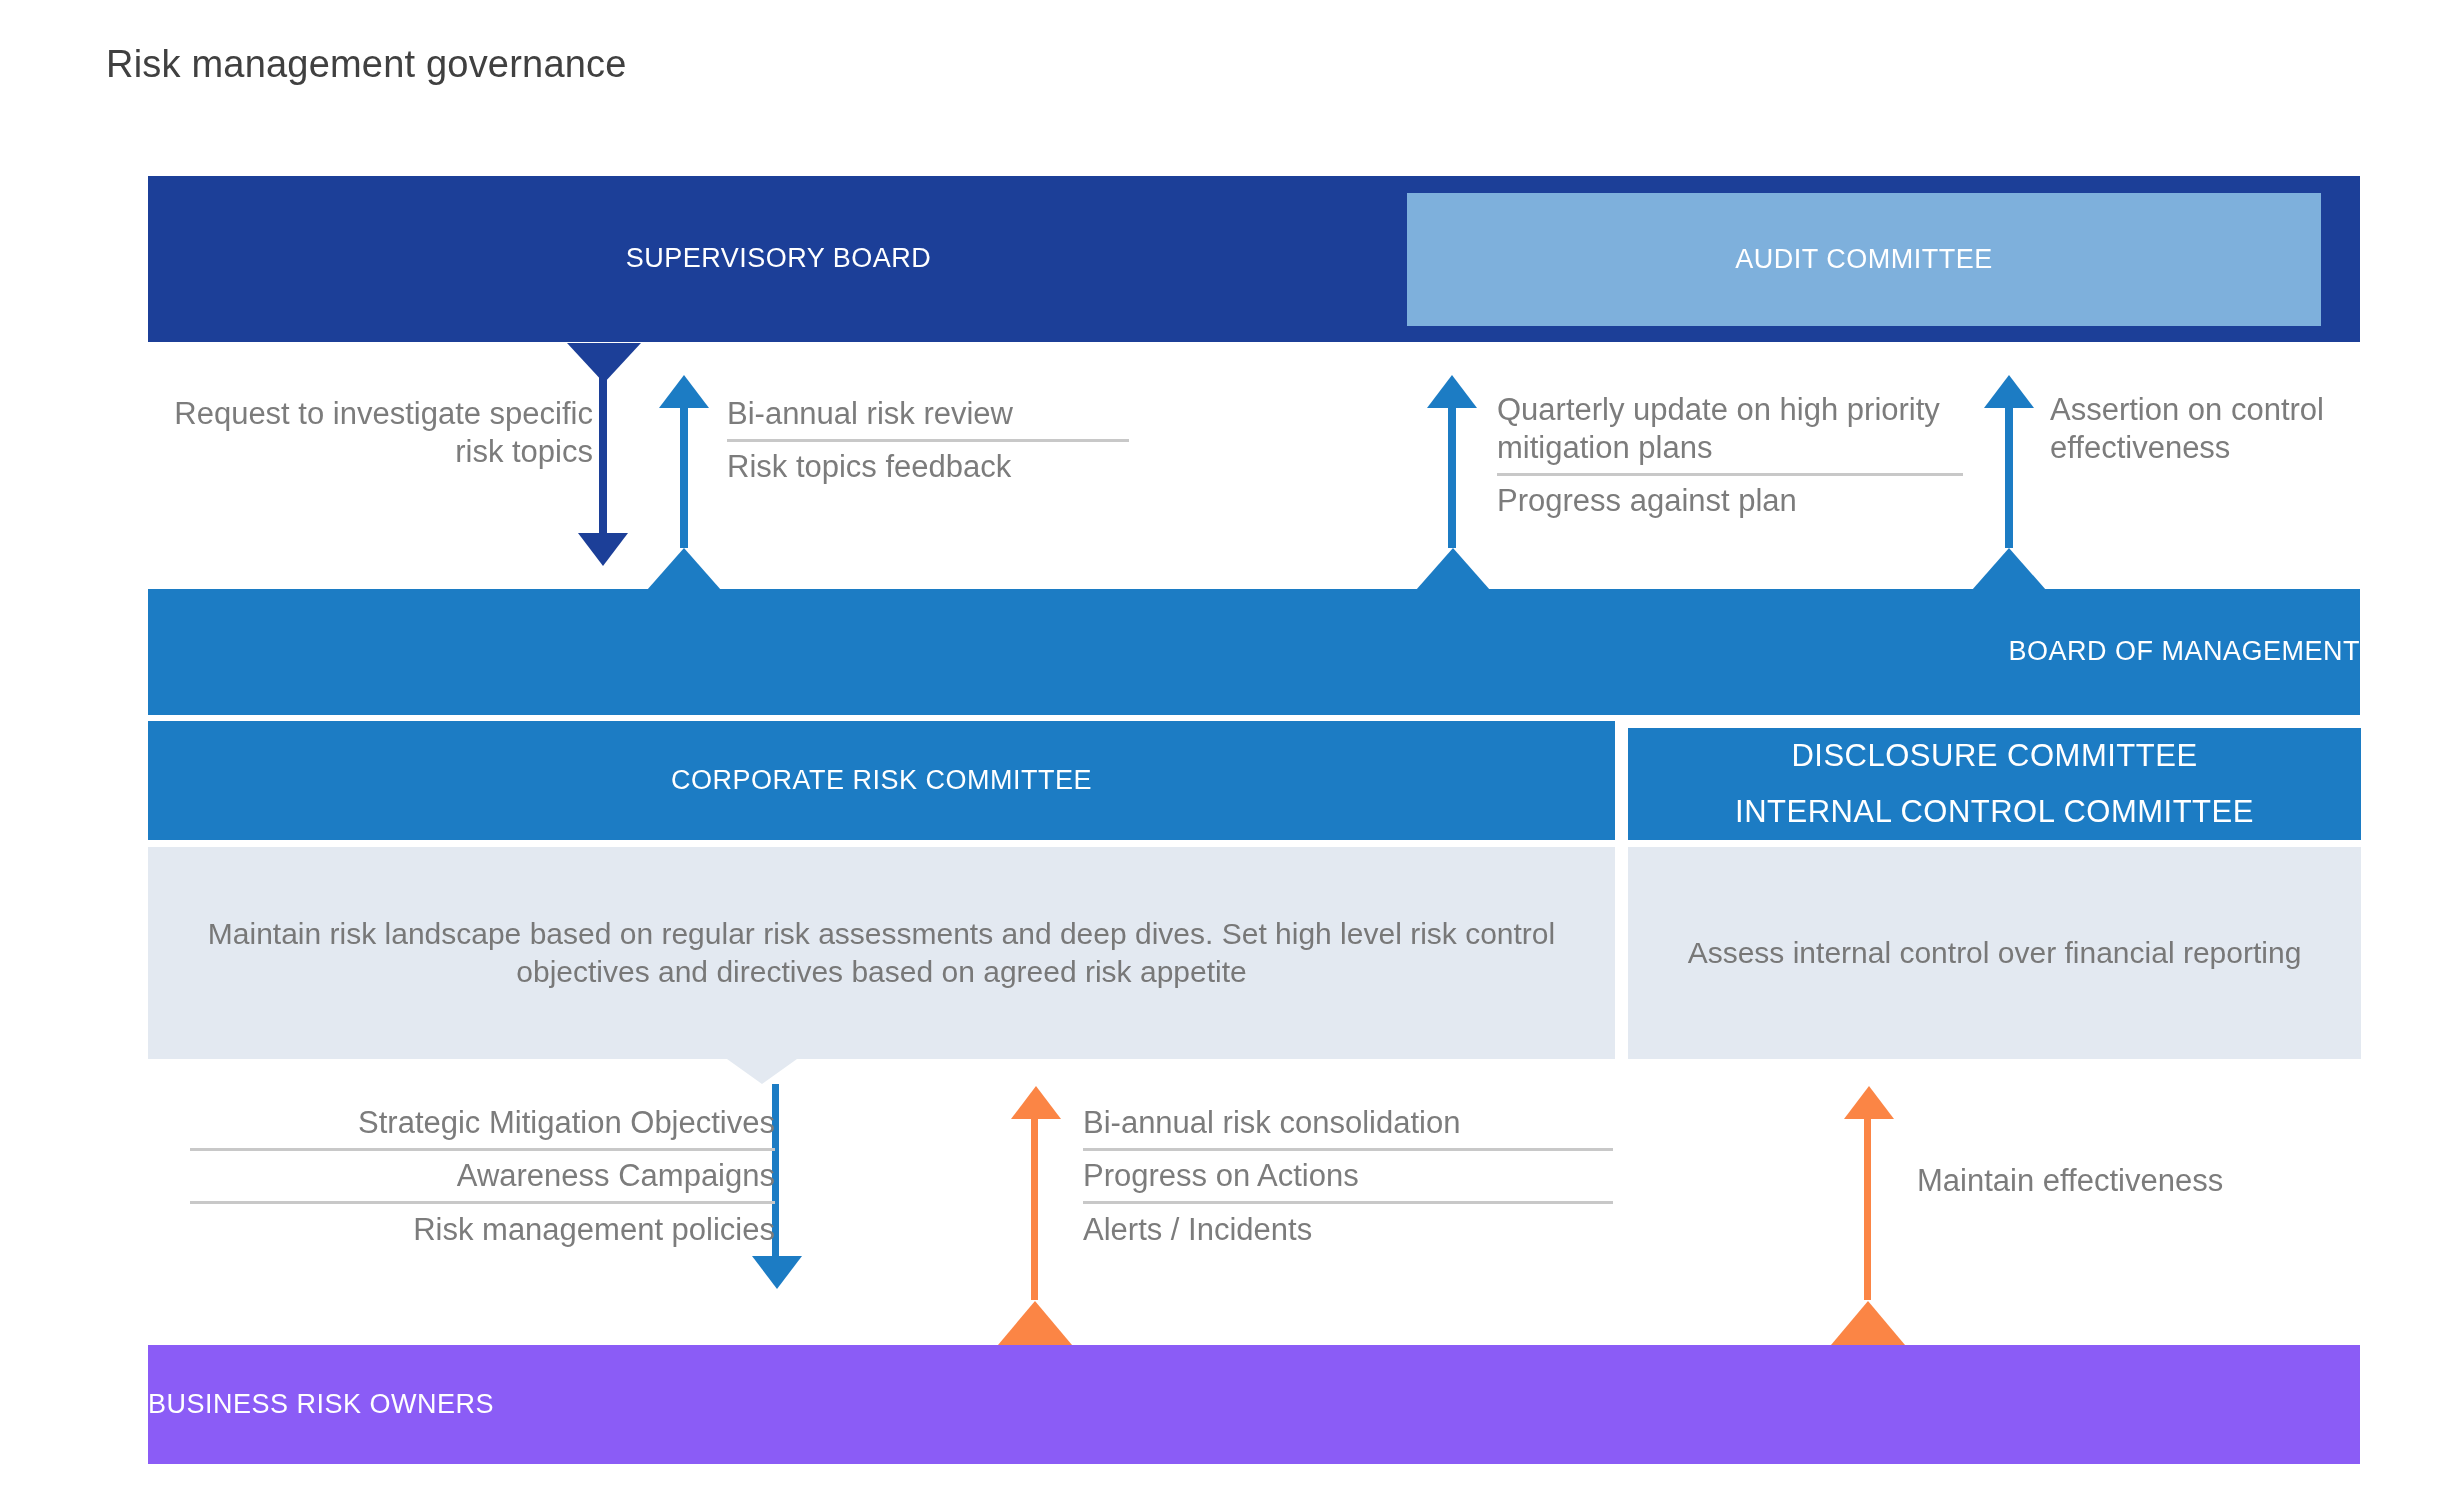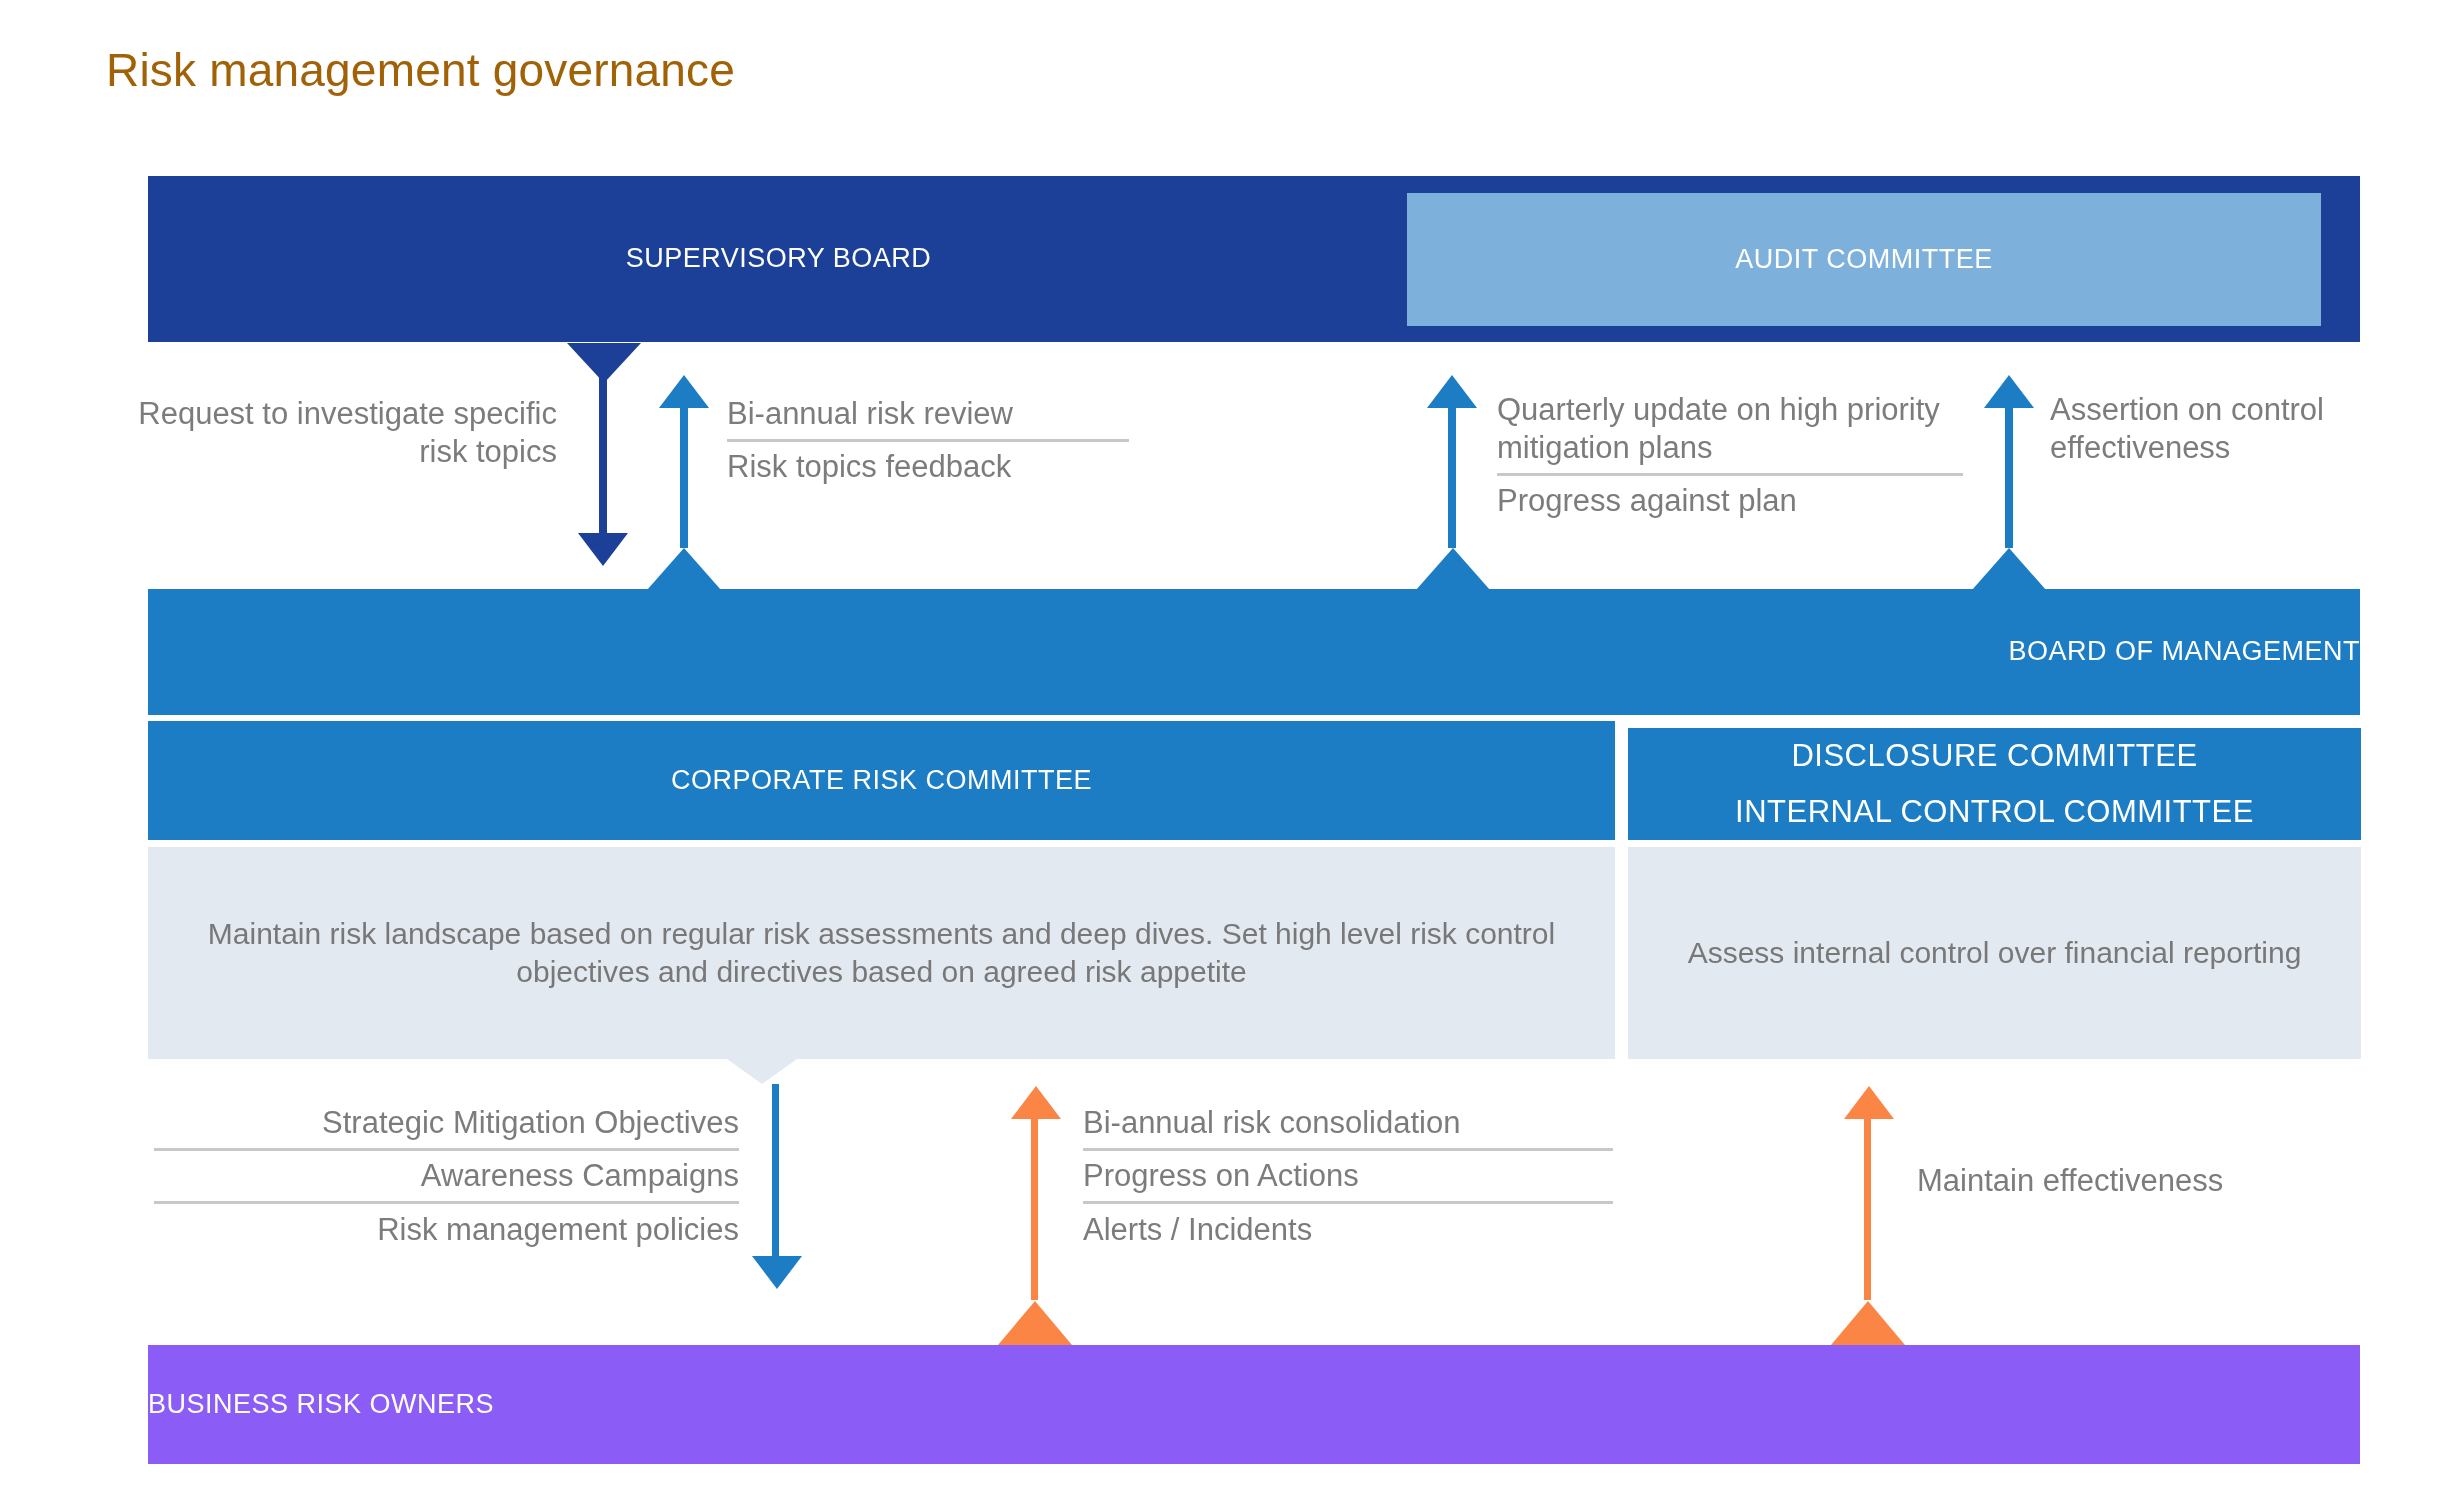--- a/index.html
+++ b/index.html
@@ -8,21 +8,21 @@
     background:#ffffff;
     font-family:"Liberation Sans", sans-serif;
     overflow:hidden;
     position:relative;
   }
   .root{position:absolute;left:0;top:0;width:2450px;height:1512px;}
 
   
   .page-title{
     position:absolute;left:106px;top:43px;
-    font-size:46px;color:#a16207;letter-spacing:0.2px;
+    font-size:38px;color:#404040;letter-spacing:0.2px;
     white-space:nowrap;
   }
 
   
   .bar{position:absolute;display:flex;align-items:center;justify-content:flex-end;}
   .bar-label{
     color:#ffffff;font-size:27px;letter-spacing:0.5px;white-space:nowrap;
     text-align:center;line-height:1.15;
   }
 
@@ -81,21 +81,21 @@
     border-left:25px solid transparent;border-right:25px solid transparent;
   }
   .head-up{
     border-left:25px solid transparent;border-right:25px solid transparent;
   }
 
   
   .annot{position:absolute;color:#7C7C7C;font-size:31px;line-height:1.22;}
   .annot .line{height:2.7px;background:#C8C8C8;margin:6.4px 0;}
   .annot .row{white-space:nowrap;}
-  .r-right{text-align:right;}
+  .r-right{text-align:right;margin-left:36px;}
   .r-left{text-align:left;}
   .nowrapw{white-space:normal;}
 </style>
 </head>
 <body>
 
 <div class="root">
 
   <div class="page-title">Risk management governance</div>
 

